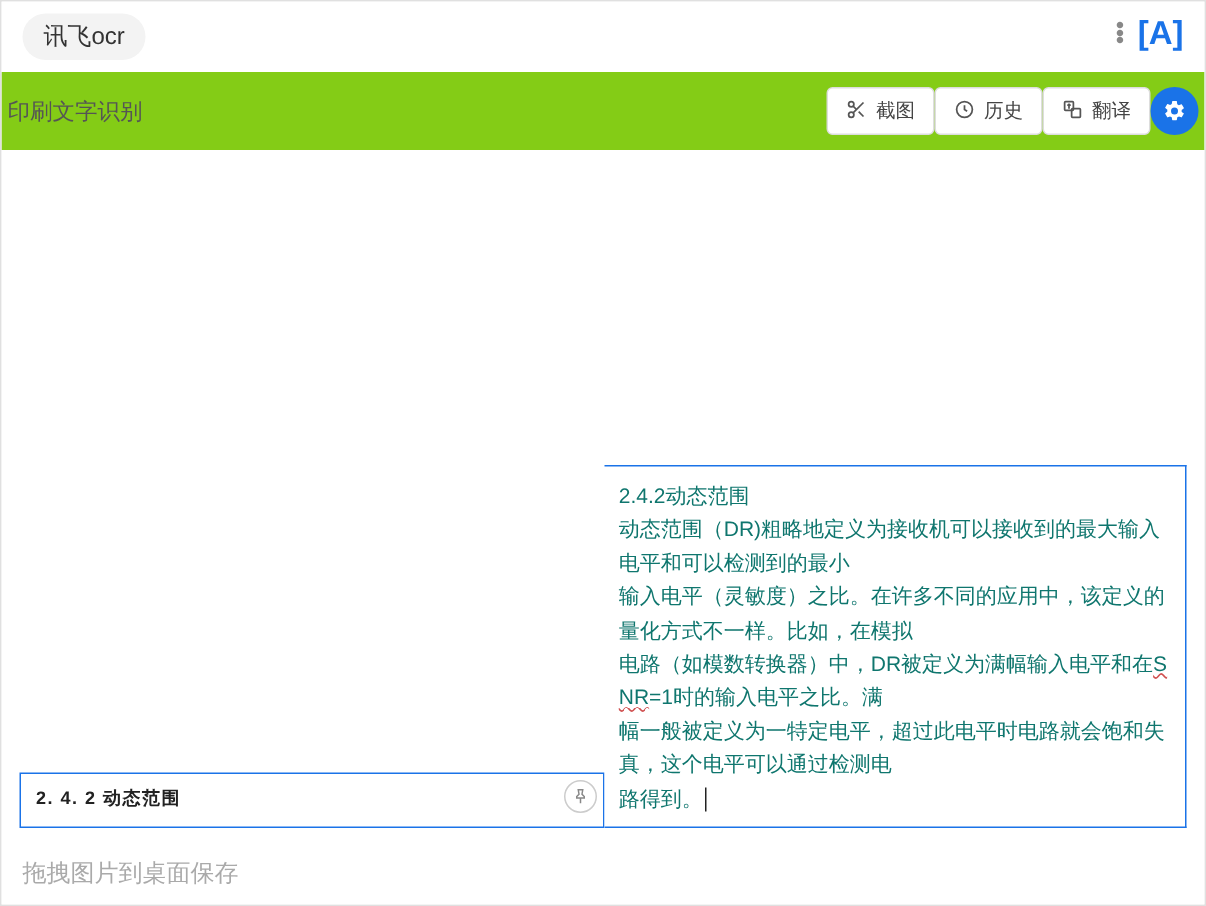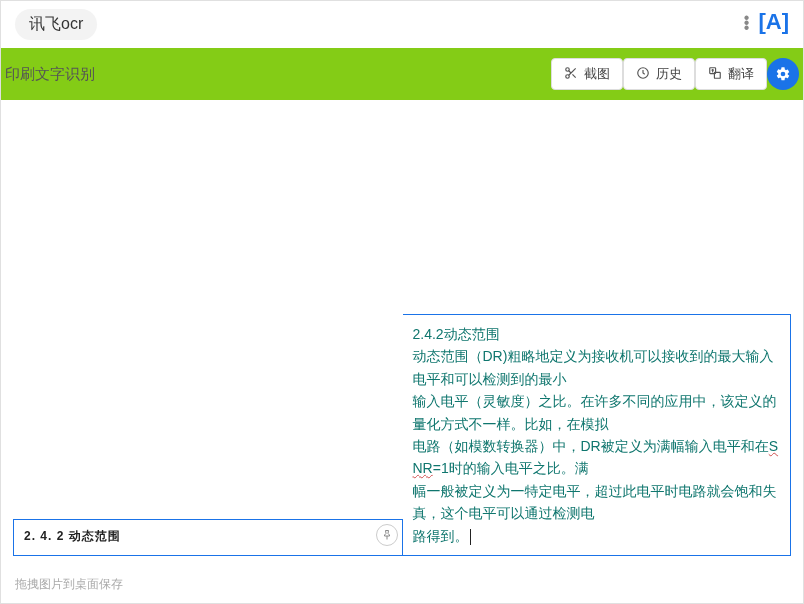--- a/index.html
+++ b/index.html
@@ -152,21 +152,21 @@
     .cursor {
       display: inline-block;
       width: 1px;
       height: 16px;
       background: #222;
       vertical-align: middle;
       margin-left: 1px;
     }
     .footer {
       padding: 8px 14px 10px;
-      font-size: 12px;
+      font-size: 16px;
       color: #aaa;
       background: #fff;
     }
   </style>
 </head>
 <body>
 
 <div class="header">
   <div class="app-title">讯飞ocr</div>
   <div class="header-right">

